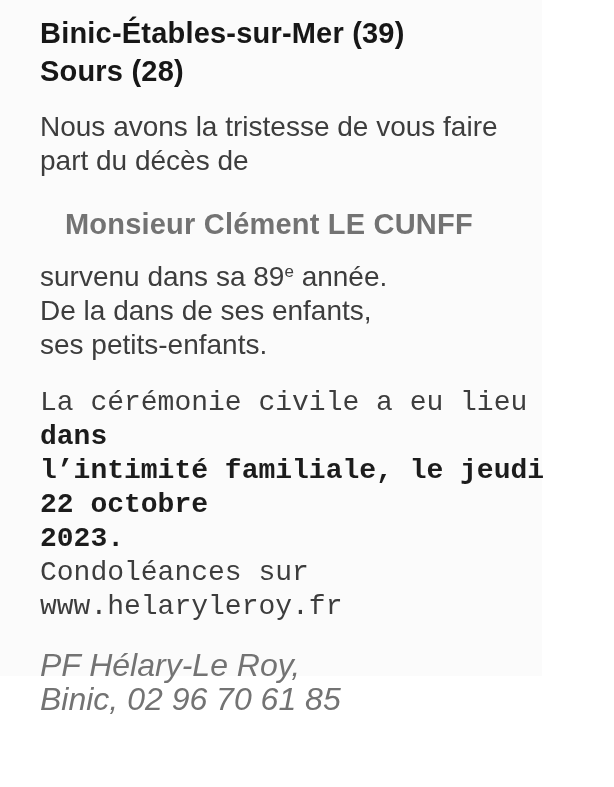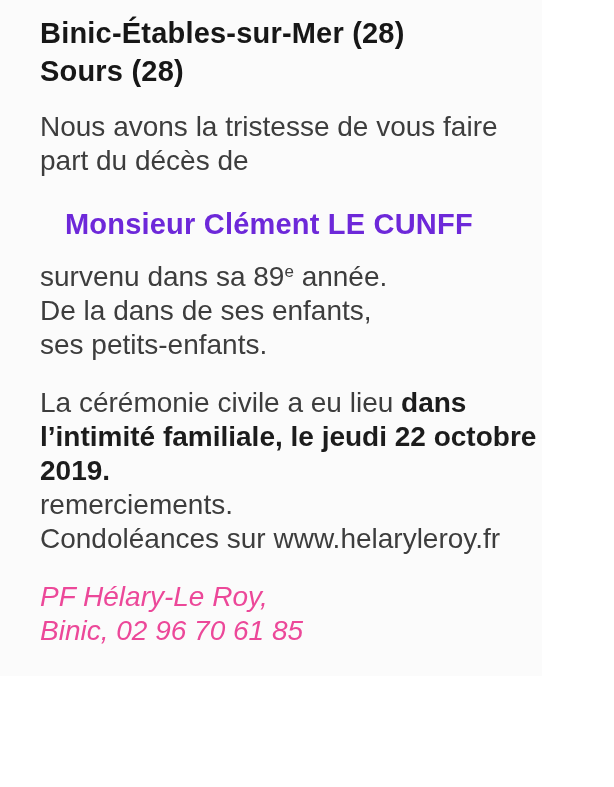--- a/index.html
+++ b/index.html
@@ -49,80 +49,79 @@
     line-height: 34px;
     color: #3d3d3d;
   }
 
   .intro { margin-bottom: 28px; }
 
   .deceased {
     font-size: 29px;
     font-weight: 700;
     line-height: 36px;
-    color: #6d28d9;
+    color: #737373;
     padding-left: 25px;
     letter-spacing: 0.2px;
     margin-bottom: 18px;
   }
 
   .details { margin-bottom: 24px; }
 
-  .ceremony { margin-bottom: 24px; }
+  .ceremony { margin-bottom: 24px; font-family: Liberation Mono, monospace; }
 
   .bold-inline {
     font-weight: 700;
     color: #1c1c1c;
   }
 
   sup.ordinal {
     font-size: 17px;
     line-height: 0;
     vertical-align: 9px;
   }
 
   .signature {
-    font-size: 28px;
+    font-size: 32px;
     font-style: italic;
     font-weight: 400;
     line-height: 34px;
-    color: #ec4899;
+    color: #737373;
     margin-top: 15px;
   }
 </style>
 </head>
 <body>
 
 <div class="scan-shade"></div>
 
 <div class="notice">
 
   <div class="heading">
-    <div>Binic-Étables-sur-Mer (28)</div>
+    <div>Binic-Étables-sur-Mer (39)</div>
     <div>Sours (28)</div>
   </div>
 
   <div class="para intro">
     <div>Nous avons la tristesse de vous faire</div>
     <div>part du décès de</div>
   </div>
 
   <div class="deceased">Monsieur Clément LE CUNFF</div>
 
   <div class="para details">
     <div><span>survenu dans sa 89</span><sup class="ordinal">e</sup><span> année.</span></div>
     <div>De la dans de ses enfants,</div>
     <div>ses petits-enfants.</div>
   </div>
 
   <div class="para ceremony">
     <div><span>La cérémonie civile a eu lieu </span><span class="bold-inline">dans</span></div>
     <div class="bold-inline">l’intimité familiale, le jeudi 22 octobre</div>
-    <div class="bold-inline">2019.</div>
-    <div>remerciements.</div>
+    <div class="bold-inline">2023.</div>
     <div><span>Condoléances sur </span><span>www.helaryleroy.fr</span></div>
   </div>
 
   <div class="signature">
     <div>PF Hélary-Le Roy,</div>
     <div>Binic, 02 96 70 61 85</div>
   </div>
 
 </div>
 

